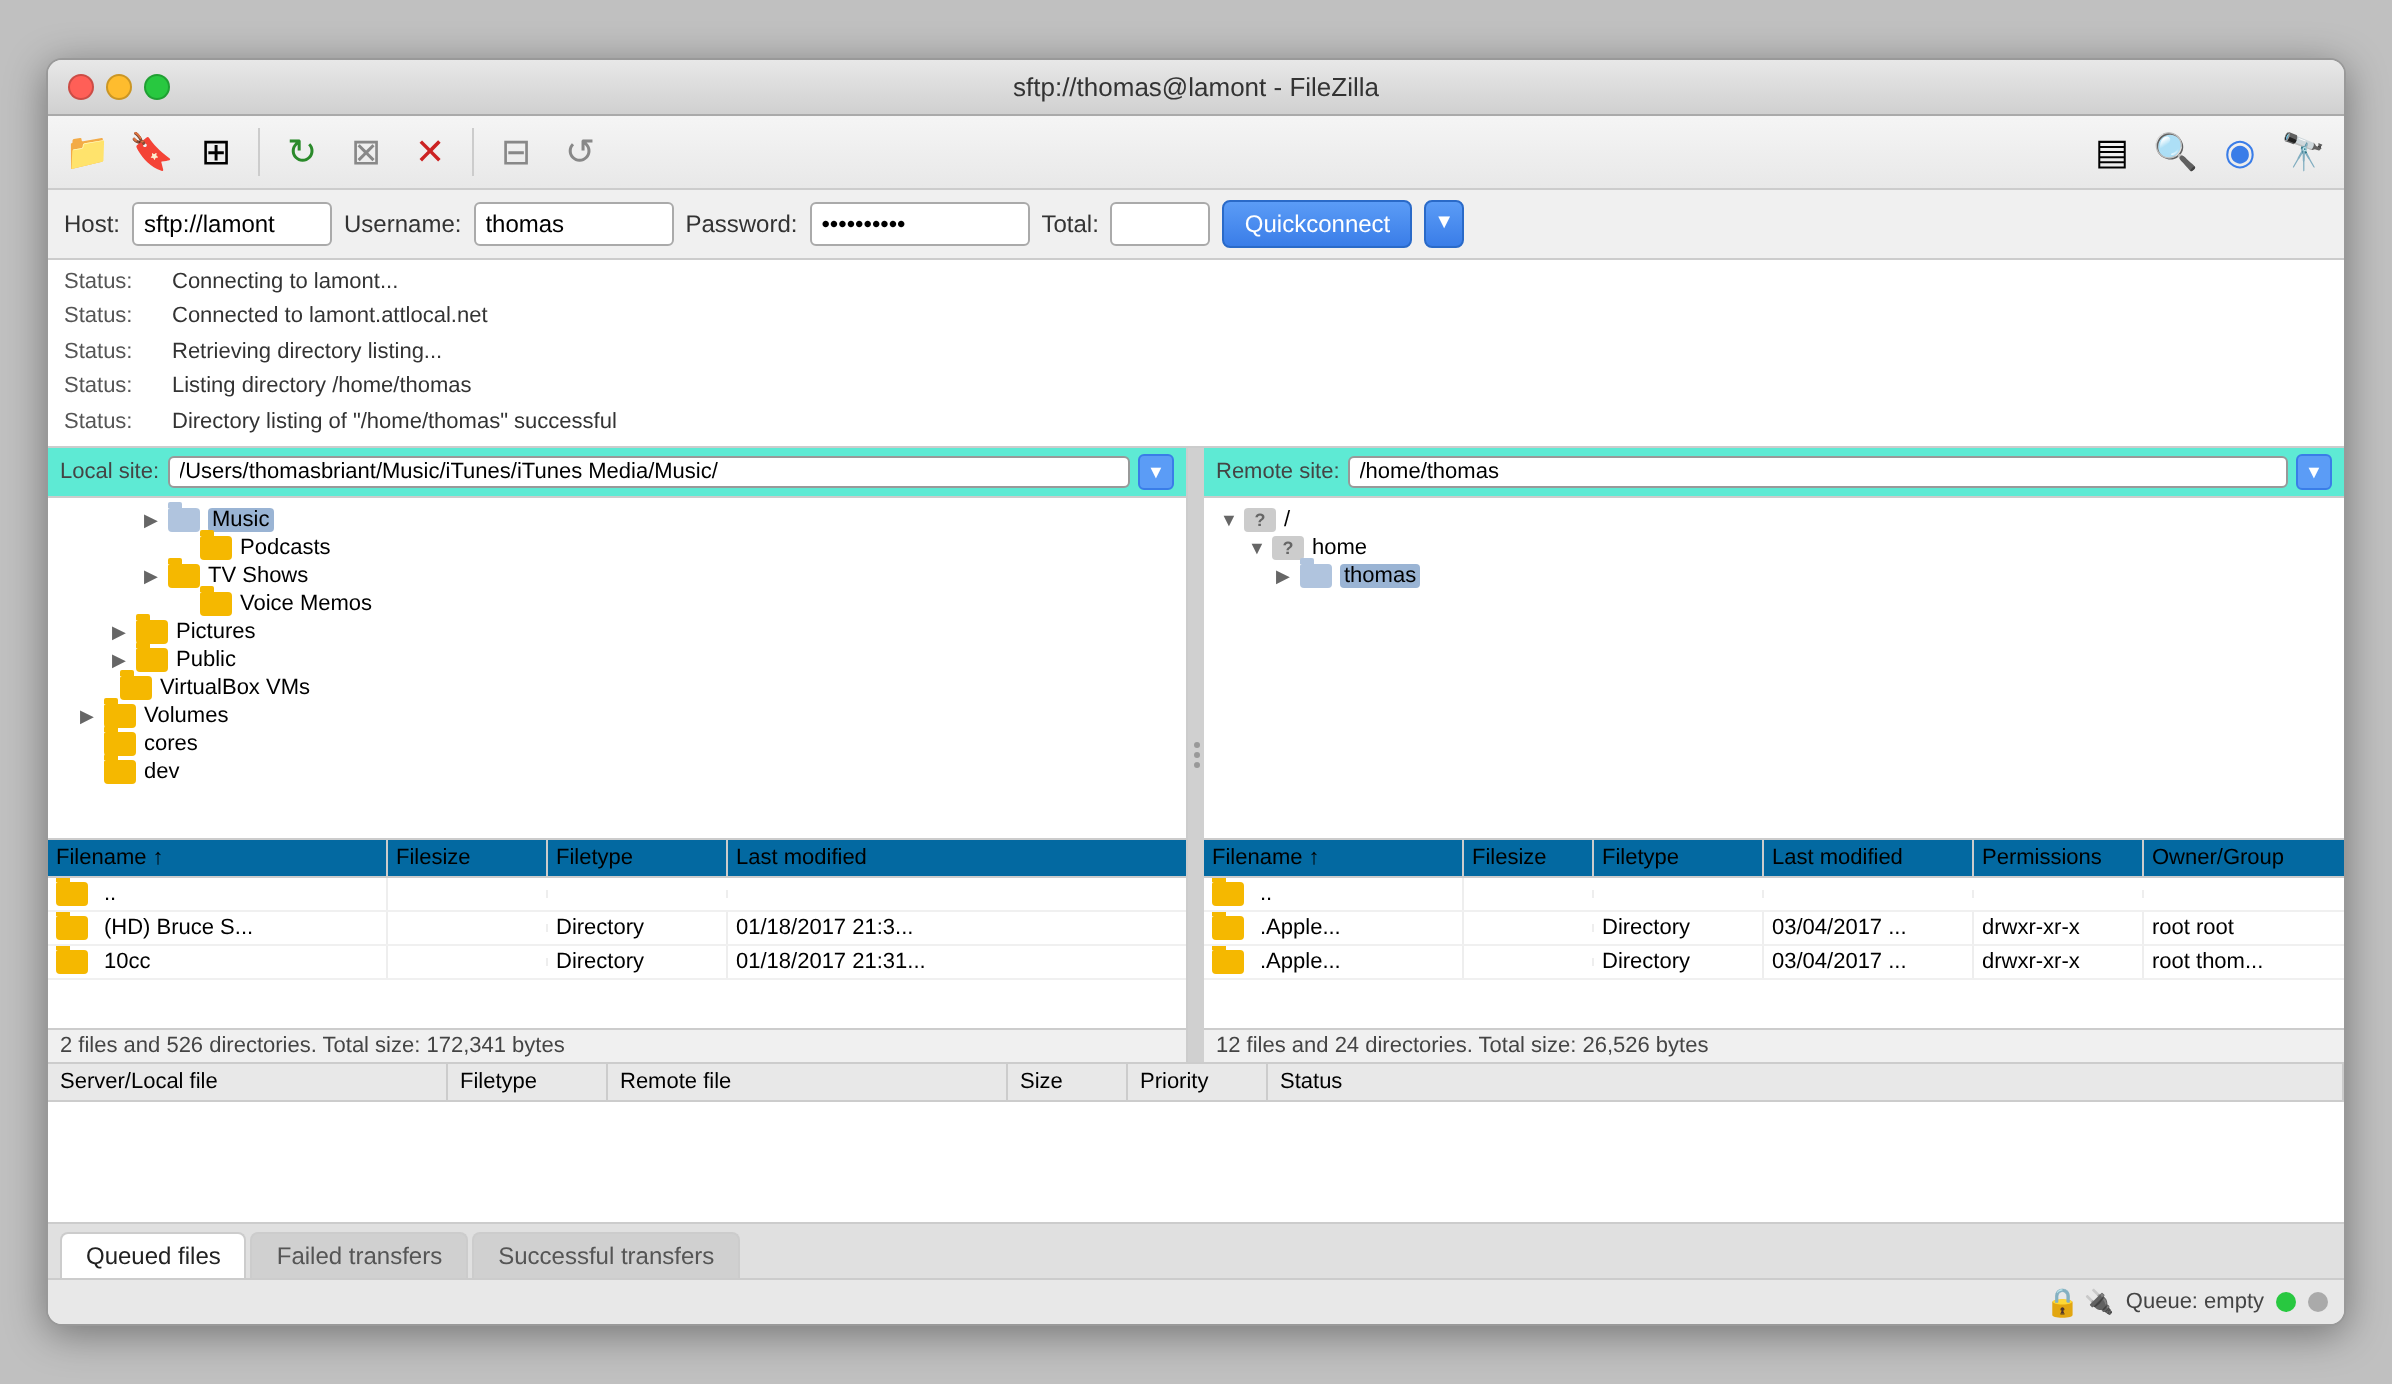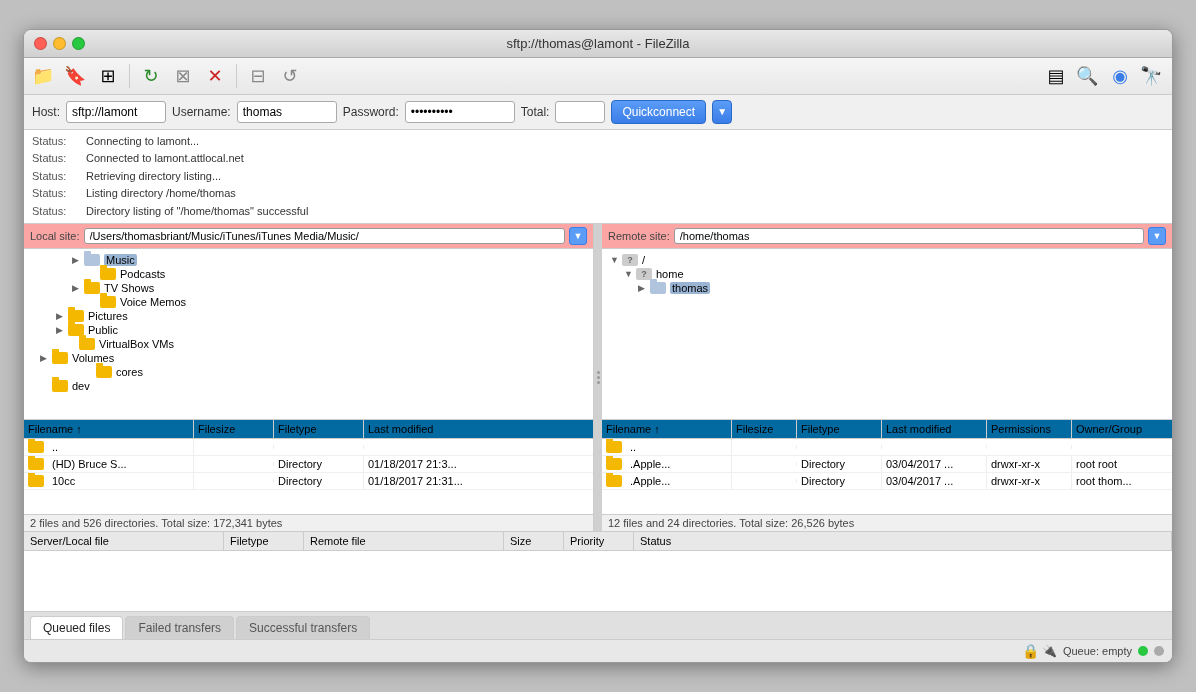--- a/index.html
+++ b/index.html
@@ -137,21 +137,21 @@
       border-bottom: 1px solid #ccc;
     }
     .panel {
       flex: 1;
       border-right: 1px solid #ccc;
       display: flex;
       flex-direction: column;
     }
     .panel:last-child { border-right: none; }
     .panel-header {
-      background: #fca5a5;
+      background: #5eead4;
       padding: 3px 6px;
       display: flex;
       align-items: center;
       justify-content: space-between;
       border-bottom: 1px solid #ccc;
       font-size: 11px;
     }
     .panel-header-label { font-weight: 500; color: #444; }
     .panel-path {
       background: white;
@@ -440,31 +440,31 @@
         <div class="tree-item" style="padding-left:32px;">
           <span class="tree-arrow">▶</span>
           <span class="folder-icon"></span>
           <span>Pictures</span>
         </div>
         <div class="tree-item" style="padding-left:32px;">
           <span class="tree-arrow">▶</span>
           <span class="folder-icon"></span>
           <span>Public</span>
         </div>
-        <div class="tree-item" style="padding-left:43px;">
+        <div class="tree-item" style="padding-left:24px;">
           <span class="tree-arrow"></span>
           <span class="folder-icon"></span>
           <span>VirtualBox VMs</span>
         </div>
         <div class="tree-item" style="padding-left:16px;">
           <span class="tree-arrow">▶</span>
           <span class="folder-icon"></span>
           <span>Volumes</span>
         </div>
-        <div class="tree-item" style="padding-left:16px;margin-left:44px;">
+        <div class="tree-item" style="padding-left:16px;">
           <span class="tree-arrow"></span>
           <span class="folder-icon"></span>
           <span>cores</span>
         </div>
         <div class="tree-item" style="padding-left:16px;">
           <span class="tree-arrow"></span>
           <span class="folder-icon"></span>
           <span>dev</span>
         </div>
       </div>

